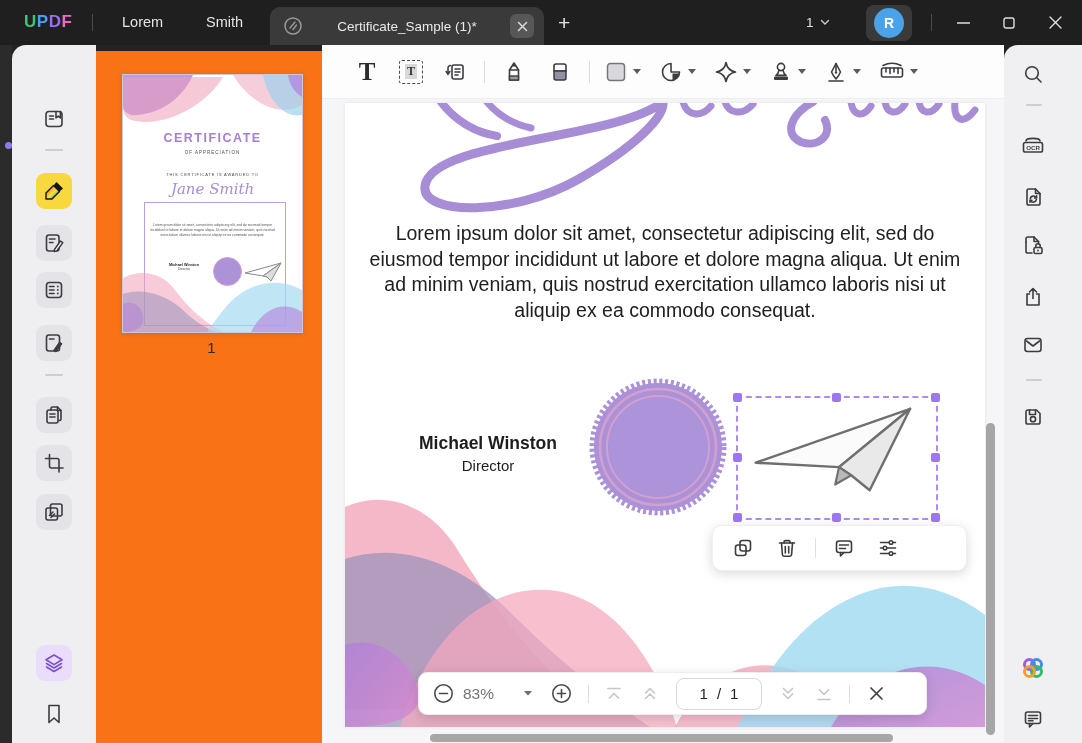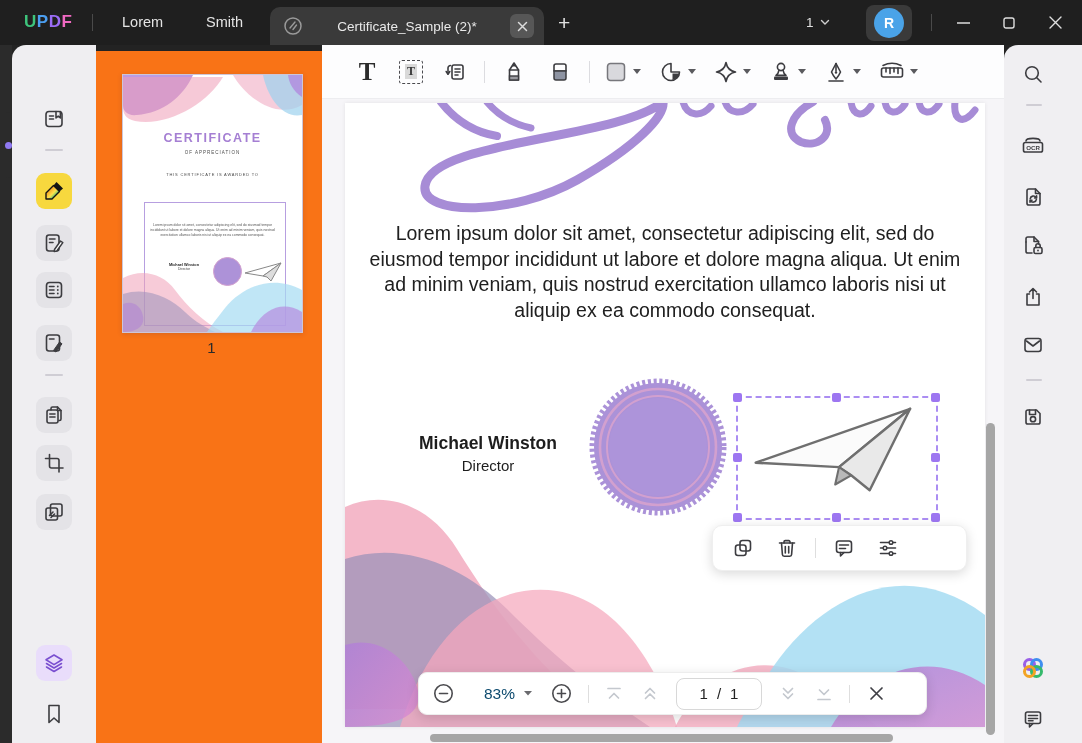--- a/index.html
+++ b/index.html
@@ -54,21 +54,21 @@
   #sel{left:414px;top:351px;width:198px;height:120px;border:2px dashed #ab8df2;}
   .hd{position:absolute;width:9px;height:9px;background:#9d76f1;border-radius:2px;}
   
   #mini-bar{left:390px;top:480px;width:253px;height:44px;background:#fff;border-radius:10px;
        border:1px solid #efefef;box-shadow:0 3px 12px rgba(0,0,0,.15);display:flex;align-items:center;}
   .mb-btn{width:44px;height:44px;display:flex;align-items:center;justify-content:center;}
   
   #zoom-bar{left:96px;top:627px;width:507px;height:41px;background:#fff;border-radius:9px;
        border:1px solid #ededed;box-shadow:0 3px 12px rgba(0,0,0,.14);display:flex;align-items:center;}
   .zb{display:flex;align-items:center;justify-content:center;}
-  #zoom-level{color:#0c4a6e;font-size:15.5px;width:52px;text-align:right;}
+  #zoom-level{color:#737373;font-size:15.5px;width:52px;text-align:left;}
   #page-box{width:84px;height:30px;border:1.5px solid #d8d8d8;border-radius:8px;display:flex;
        align-items:center;justify-content:center;gap:9px;color:#222;font-size:15px;background:#fff;}
   .zb-div{width:1px;height:18px;background:#dedede;margin:0 7px;}
   .sb{background:#a6a6a6;border-radius:5px;}
 </style>
 </head>
 <body>
 
 <div id="app">
 
@@ -78,21 +78,21 @@
     </div>
     <div class="abs" style="left:92px;top:14px;width:1px;height:17px;background:#4a4a4a;"></div>
     <div class="abs menu" style="left:122px;">Lorem</div>
     <div class="abs menu" style="left:206px;">Smith</div>
 
     <div id="tab" class="abs">
       <svg width="22" height="22" viewBox="0 0 22 22" style="margin-left:12px">
         <circle cx="11" cy="11" r="8" stroke="#9a9a9a" stroke-width="1.5" fill="none"></circle>
         <path d="M8 13 L13 7 M11 14.5 L14.5 10" stroke="#9a9a9a" stroke-width="1.4" fill="none" stroke-linecap="round"></path>
       </svg>
-      <span id="tab-title">Certificate_Sample (2)*</span>
+      <span id="tab-title">Certificate_Sample (1)*</span>
       <div id="tab-close">
         <svg width="11" height="11" viewBox="0 0 11 11">
           <path d="M1.5 1.5 L9.5 9.5 M9.5 1.5 L1.5 9.5" stroke="#dcdcdc" stroke-width="1.5" stroke-linecap="round"></path>
         </svg>
       </div>
     </div>
     <div id="new-tab" class="abs">+</div>
 
     <div class="abs" style="left:806px;top:0;height:45px;display:flex;align-items:center;gap:6px;">
       <span style="color:#e0e0e0;font-size:13.5px;">1</span>
@@ -218,20 +218,21 @@
       <svg class="abs" style="left:0;top:0;" width="179" height="62" viewBox="0 0 179 62">
         <path d="M0 0 H70 C60 22 40 38 14 40 C4 41 0 36 0 30 Z" fill="#b089dd" opacity=".85"></path>
         <path d="M0 2 H100 C85 28 45 52 12 46 C2 44 0 38 0 32 Z" fill="#ee9cb7" opacity=".55"></path>
         <path d="M110 0 H179 V30 C150 46 120 18 110 0 Z" fill="#ee9cb7" opacity=".5"></path>
         <path d="M140 0 H179 V40 C158 44 144 20 140 0 Z" fill="#9cd2ee" opacity=".7"></path>
         <path d="M165 0 H179 V22 C170 16 166 8 165 0 Z" fill="#b089dd" opacity=".8"></path>
       </svg>
       <div class="tc" style="top:56px;font-size:12.5px;font-weight:bold;color:#a57fd3;letter-spacing:1.5px;">CERTIFICATE</div>
       <div class="tc" style="top:75px;font-size:4.5px;letter-spacing:1px;color:#4a4a4a;">OF APPRECIATION</div>
       <div class="tc" style="top:97px;font-size:4px;letter-spacing:.8px;color:#4a4a4a;">THIS CERTIFICATE IS AWARDED TO</div>
+      <div class="tc" style="top:105px;font-size:15px;font-family:'DejaVu Serif',serif;font-style:italic;color:#a78cd6;">Jane Smith</div>
       <div class="abs" style="left:21px;top:127px;width:140px;height:122px;border:1px solid #b79fe0;"></div>
       <div class="tc" style="top:148px;left:27px;width:125px;font-size:3.4px;line-height:5px;color:#555;">Lorem ipsum dolor sit amet, consectetur adipiscing elit, sed do eiusmod tempor incididunt ut labore et dolore magna aliqua. Ut enim ad minim veniam, quis nostrud exercitation ullamco laboris nisi ut aliquip ex ea commodo consequat.</div>
       <div class="abs" style="left:32px;top:188px;width:58px;text-align:center;">
         <div style="font-size:3.8px;font-weight:bold;color:#222;">Michael Winston</div>
         <div style="font-size:3.4px;color:#444;">Director</div>
       </div>
       <div class="abs" style="left:90px;top:182px;width:27px;height:27px;border-radius:50%;background:#ad92d8;border:1.5px solid #d2a0cf;"></div>
       <svg class="abs" style="left:120px;top:184px;" width="42" height="26" viewBox="0 0 42 26">
         <path d="M2 14 L38 4 L20 17 Z" fill="#fff" stroke="#888" stroke-width="1"></path>
         <path d="M20 17 L38 4 L28 22 L24 18 Z" fill="#ddd" stroke="#888" stroke-width="1"></path>

